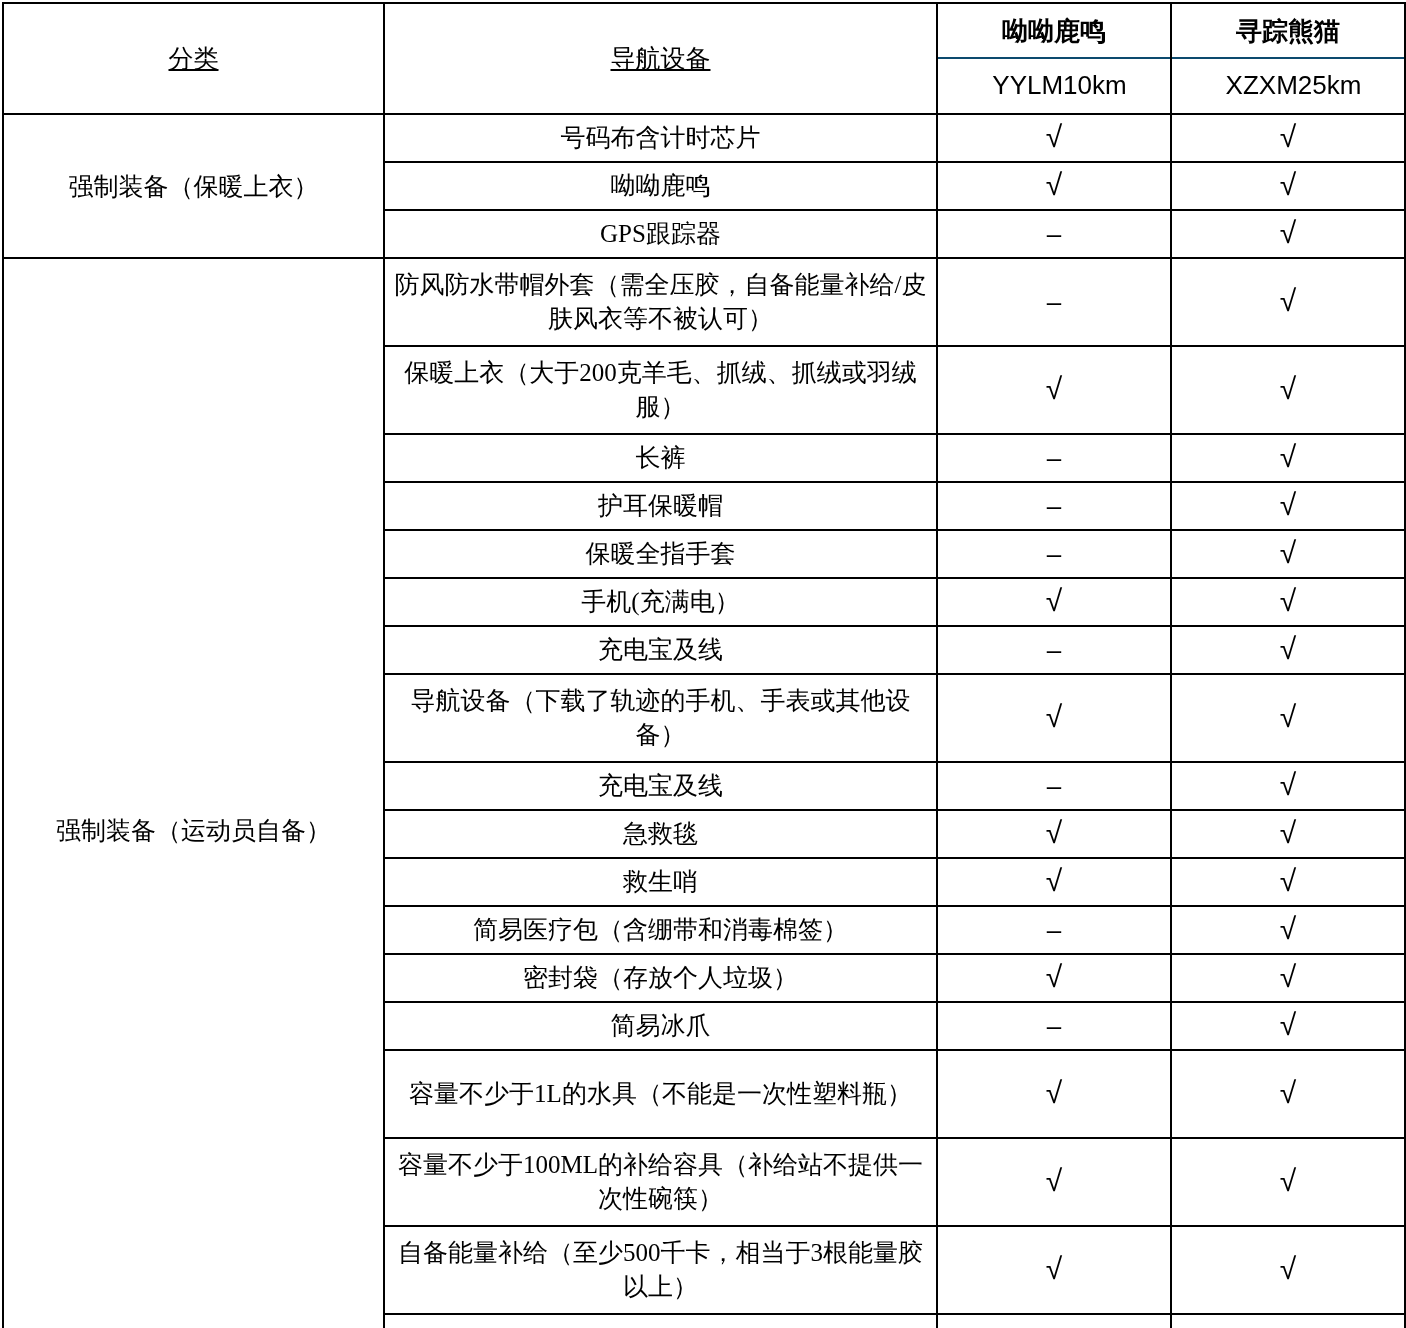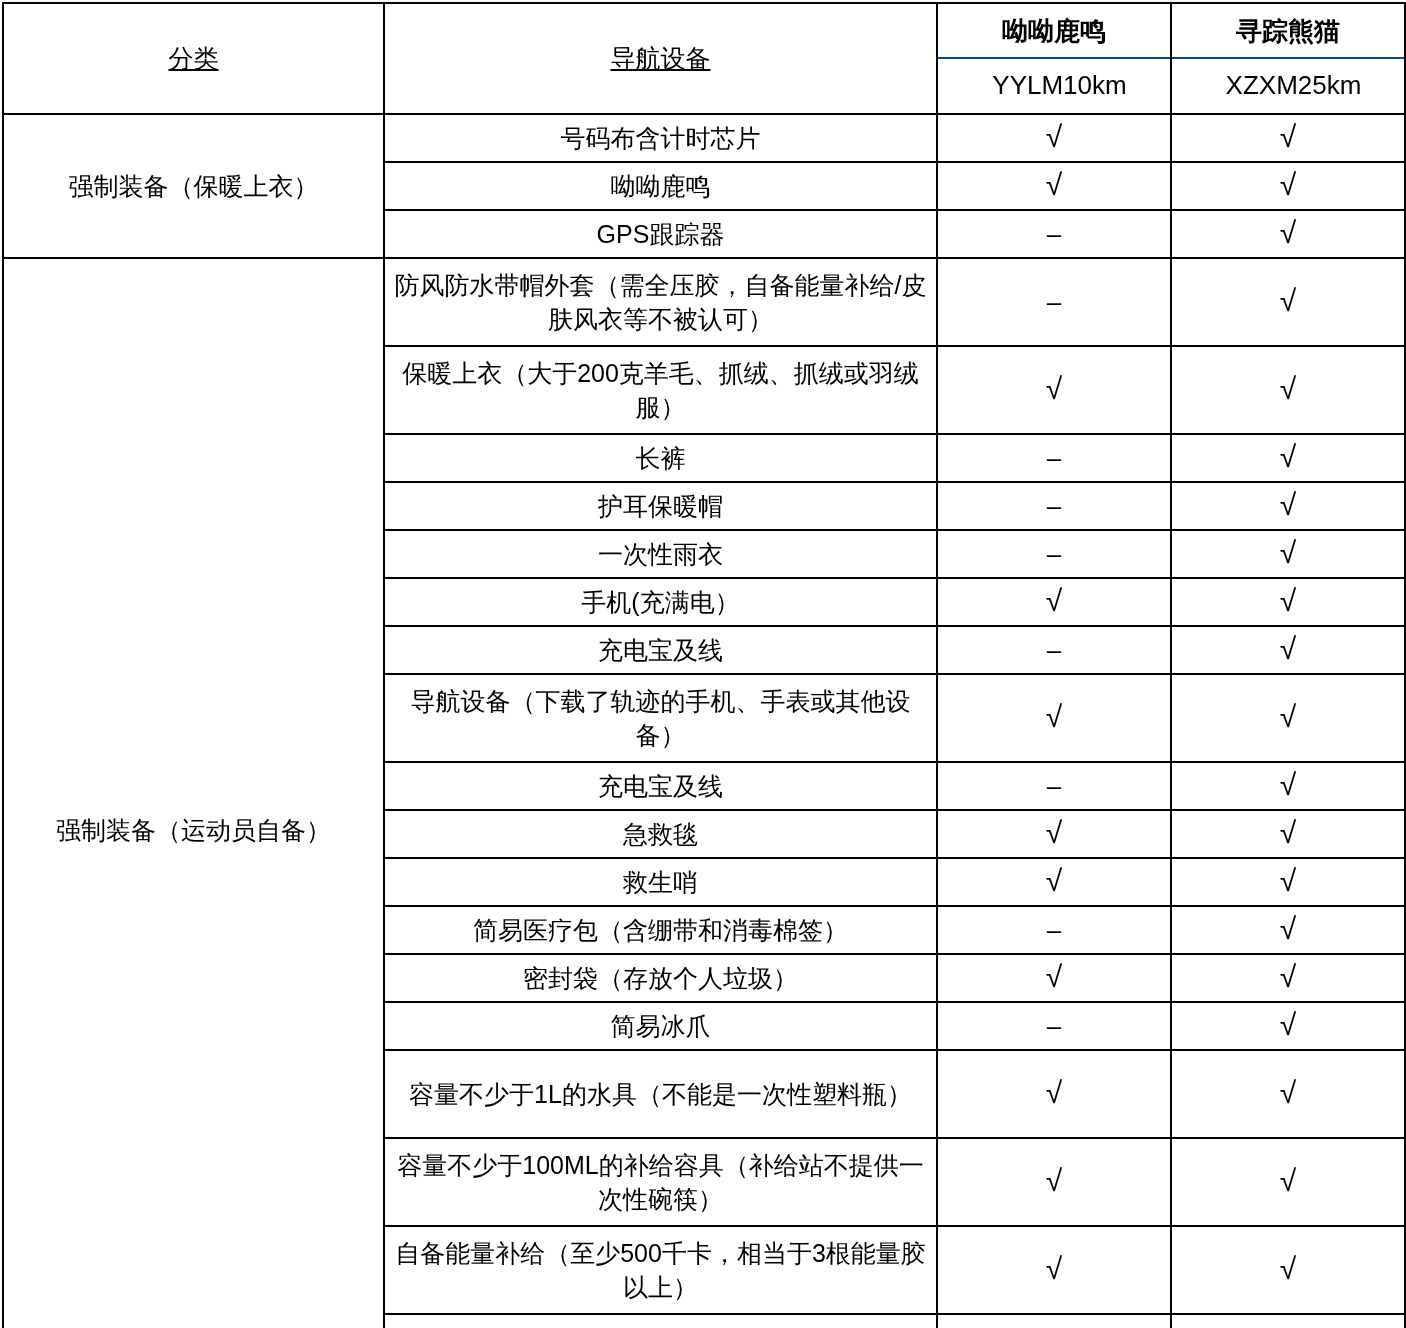--- a/index.html
+++ b/index.html
@@ -61,20 +61,21 @@
     padding: 9px 4px 9px 15px;
     font-size: 26px;
   }
   .cat-cell {
     font-size: 26px;
   }
   .item-cell {
     font-size: 26px;
     padding-left: 14px;
     padding-right: 14px;
+    font-family: Liberation Serif, serif;
   }
   .mark {
     font-size: 30px;
     line-height: 1;
     display: inline-block;
   }
   .mark-dash {
     font-size: 26px;
     line-height: 1;
     display: inline-block;
@@ -144,21 +145,21 @@
         <td class="item-cell">长裤</td>
         <td><span class="mark-dash">–</span></td>
         <td><span class="mark">√</span></td>
       </tr>
       <tr>
         <td class="item-cell">护耳保暖帽</td>
         <td><span class="mark-dash">–</span></td>
         <td><span class="mark">√</span></td>
       </tr>
       <tr>
-        <td class="item-cell">一次性雨衣</td>
+        <td class="item-cell">保暖全指手套</td>
         <td><span class="mark-dash">–</span></td>
         <td><span class="mark">√</span></td>
       </tr>
       <tr>
         <td class="item-cell">手机(充满电）</td>
         <td><span class="mark">√</span></td>
         <td><span class="mark">√</span></td>
       </tr>
       <tr>
         <td class="item-cell">充电宝及线</td>

